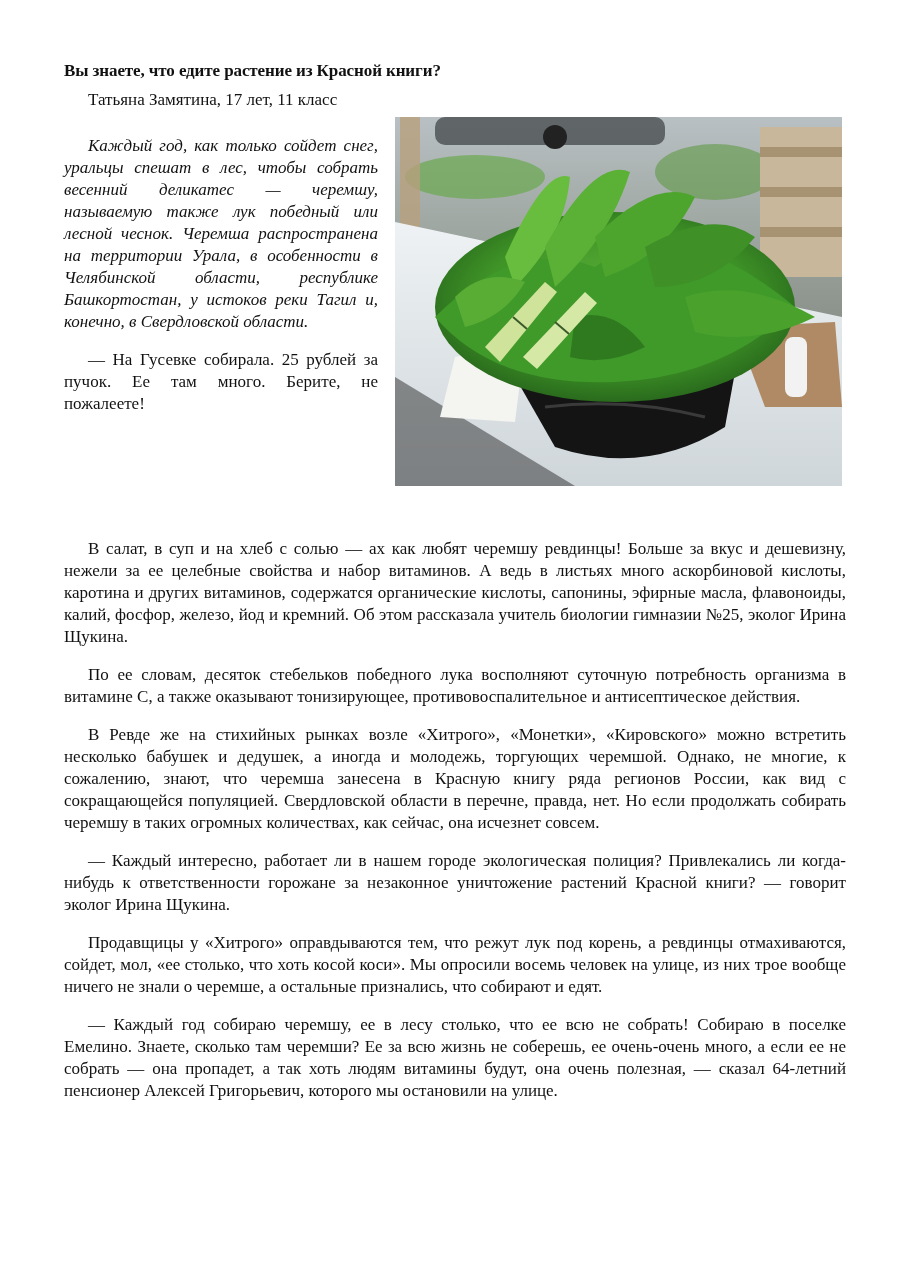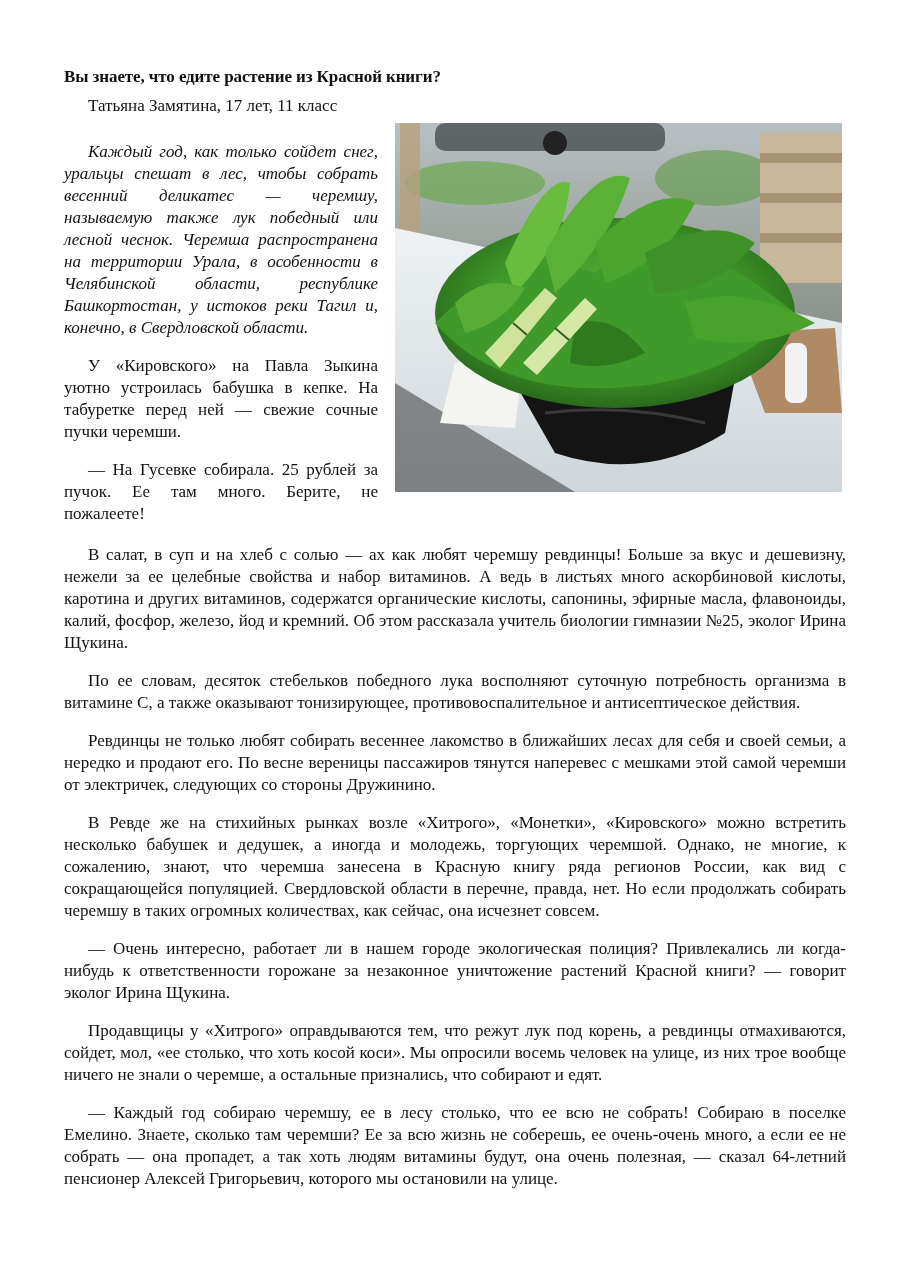--- a/index.html
+++ b/index.html
@@ -11,21 +11,21 @@
       width: 910px;
       height: 1287px;
       overflow: hidden;
       position: relative;
       font-family: "Liberation Serif", "DejaVu Serif", serif;
       color: #111111;
     }
     .page {
       position: absolute;
       left: 64px;
-      top: 66px;
+      top: 60px;
       width: 782px;
     }
     .headline {
       font-weight: bold;
       font-size: 17px;
       line-height: 21px;
       margin: 0;
       letter-spacing: -0.1px;
     }
     .byline {
@@ -80,21 +80,20 @@
 
 <div class="page">
   <h1 class="headline">
     <span>Вы знаете, что едите растение из Красной книги?</span><br>
   </h1>
   <div class="byline">Татьяна Замятина, 17 лет, 11 класс</div>
 
   <div class="top-block">
     <div class="lead-col">
       <p class="lead">Каждый год, как только сойдет снег, уральцы спешат в лес, чтобы собрать весенний деликатес — черемшу, называемую также лук победный или лесной чеснок. Черемша распространена на территории Урала, в особенности в Челябинской области, республике Башкортостан, у истоков реки Тагил и, конечно, в Свердловской области.</p>
-      <p>У «Кировского» на Павла Зыкина уютно устроилась бабушка в кепке. На табуретке перед ней — свежие сочные пучки черемши.</p>
       <p>— На Гусевке собирала. 25 рублей за пучок. Ее там много. Берите, не пожалеете!</p>
     </div>
 
     <div class="photo" title="Пучки черемши (лесного чеснока) на прилавке, в черном пакете">
       <svg width="447" height="369" viewBox="0 0 447 369" xmlns="http://www.w3.org/2000/svg">
         <defs>
           <linearGradient id="bg" x1="0" y1="0" x2="0" y2="1">
             <stop offset="0" stop-color="#b9c0c4"></stop>
             <stop offset="0.35" stop-color="#9aa39c"></stop>
             <stop offset="1" stop-color="#6b6b66"></stop>
@@ -151,19 +150,18 @@
         <path d="M128,240 L190,175 L202,186 L142,252 Z" fill="#d5e8a5"></path>
         <line x1="118" y1="200" x2="132" y2="212" stroke="#3a5a2a" stroke-width="2"></line>
         <line x1="160" y1="205" x2="174" y2="217" stroke="#3a5a2a" stroke-width="2"></line>
       </svg>
     </div>
   </div>
 
   <div class="body-text">
     <p>В салат, в суп и на хлеб с солью — ах как любят черемшу ревдинцы! Больше за вкус и дешевизну, нежели за ее целебные свойства и набор витаминов. А ведь в листьях много аскорбиновой кислоты, каротина и других витаминов, содержатся органические кислоты, сапонины, эфирные масла, флавоноиды, калий, фосфор, железо, йод и кремний. Об этом рассказала учитель биологии гимназии №25, эколог Ирина Щукина.</p>
     <p>По ее словам, десяток стебельков победного лука восполняют суточную потребность организма в витамине С, а также оказывают тонизирующее, противовоспалительное и антисептическое действия.</p>
-    <p>Ревдинцы не только любят собирать весеннее лакомство в ближайших лесах для себя и своей семьи, а нередко и продают его. По весне вереницы пассажиров тянутся наперевес с мешками этой самой черемши от электричек, следующих со стороны Дружинино.</p>
     <p>В Ревде же на стихийных рынках возле «Хитрого», «Монетки», «Кировского» можно встретить несколько бабушек и дедушек, а иногда и молодежь, торгующих черемшой. Однако, не многие, к сожалению, знают, что черемша занесена в Красную книгу ряда регионов России, как вид с сокращающейся популяцией. Свердловской области в перечне, правда, нет. Но если продолжать собирать черемшу в таких огромных количествах, как сейчас, она исчезнет совсем.</p>
-    <p>— Очень интересно, работает ли в нашем городе экологическая полиция? Привлекались ли когда-нибудь к ответственности горожане за незаконное уничтожение растений Красной книги? — говорит эколог Ирина Щукина.</p>
+    <p>— Каждый интересно, работает ли в нашем городе экологическая полиция? Привлекались ли когда-нибудь к ответственности горожане за незаконное уничтожение растений Красной книги? — говорит эколог Ирина Щукина.</p>
     <p>Продавщицы у «Хитрого» оправдываются тем, что режут лук под корень, а ревдинцы отмахиваются, сойдет, мол, «ее столько, что хоть косой коси». Мы опросили восемь человек на улице, из них трое вообще ничего не знали о черемше, а остальные признались, что собирают и едят.</p>
     <p>— Каждый год собираю черемшу, ее в лесу столько, что ее всю не собрать! Собираю в поселке Емелино. Знаете, сколько там черемши? Ее за всю жизнь не соберешь, ее очень-очень много, а если ее не собрать — она пропадет, а так хоть людям витамины будут, она очень полезная, — сказал 64-летний пенсионер Алексей Григорьевич, которого мы остановили на улице.</p>
   </div>
 </div>
 
 </body></html>

